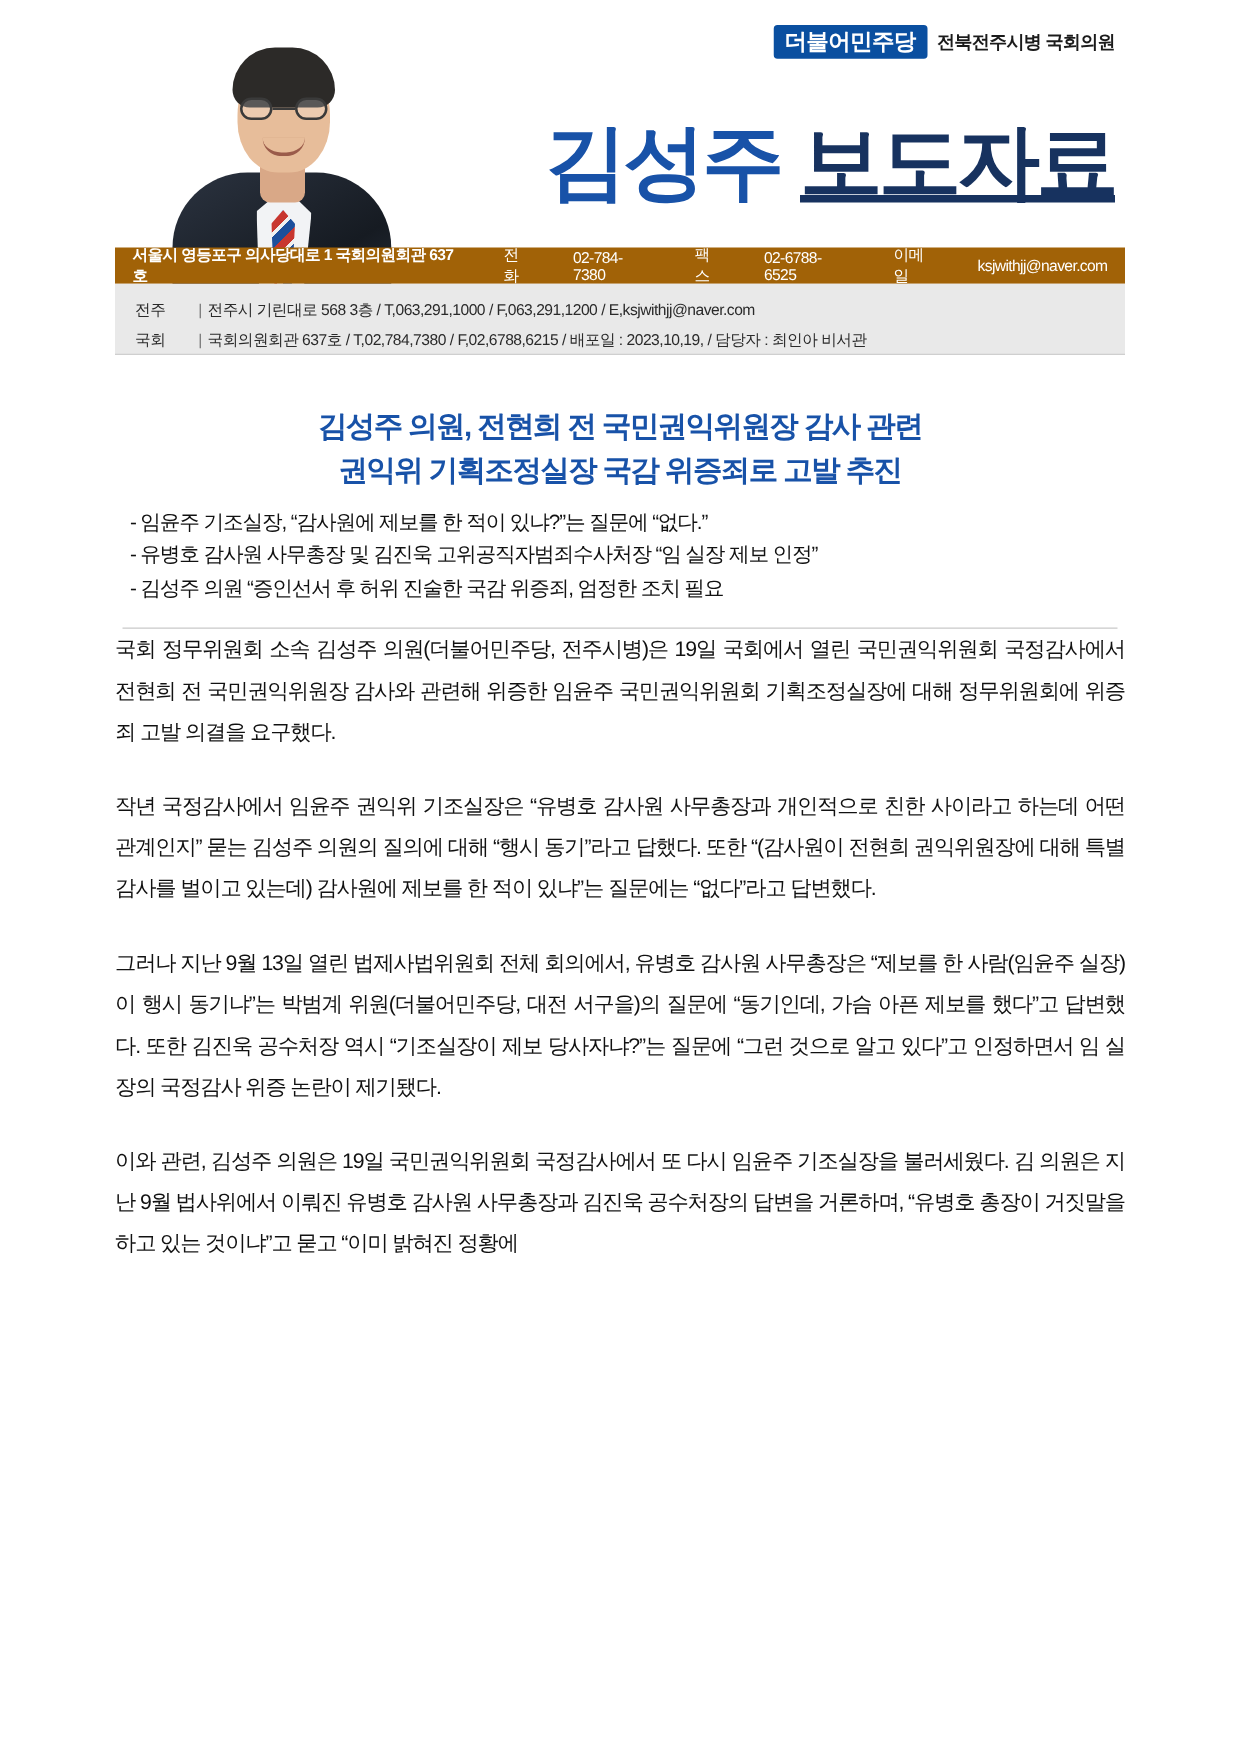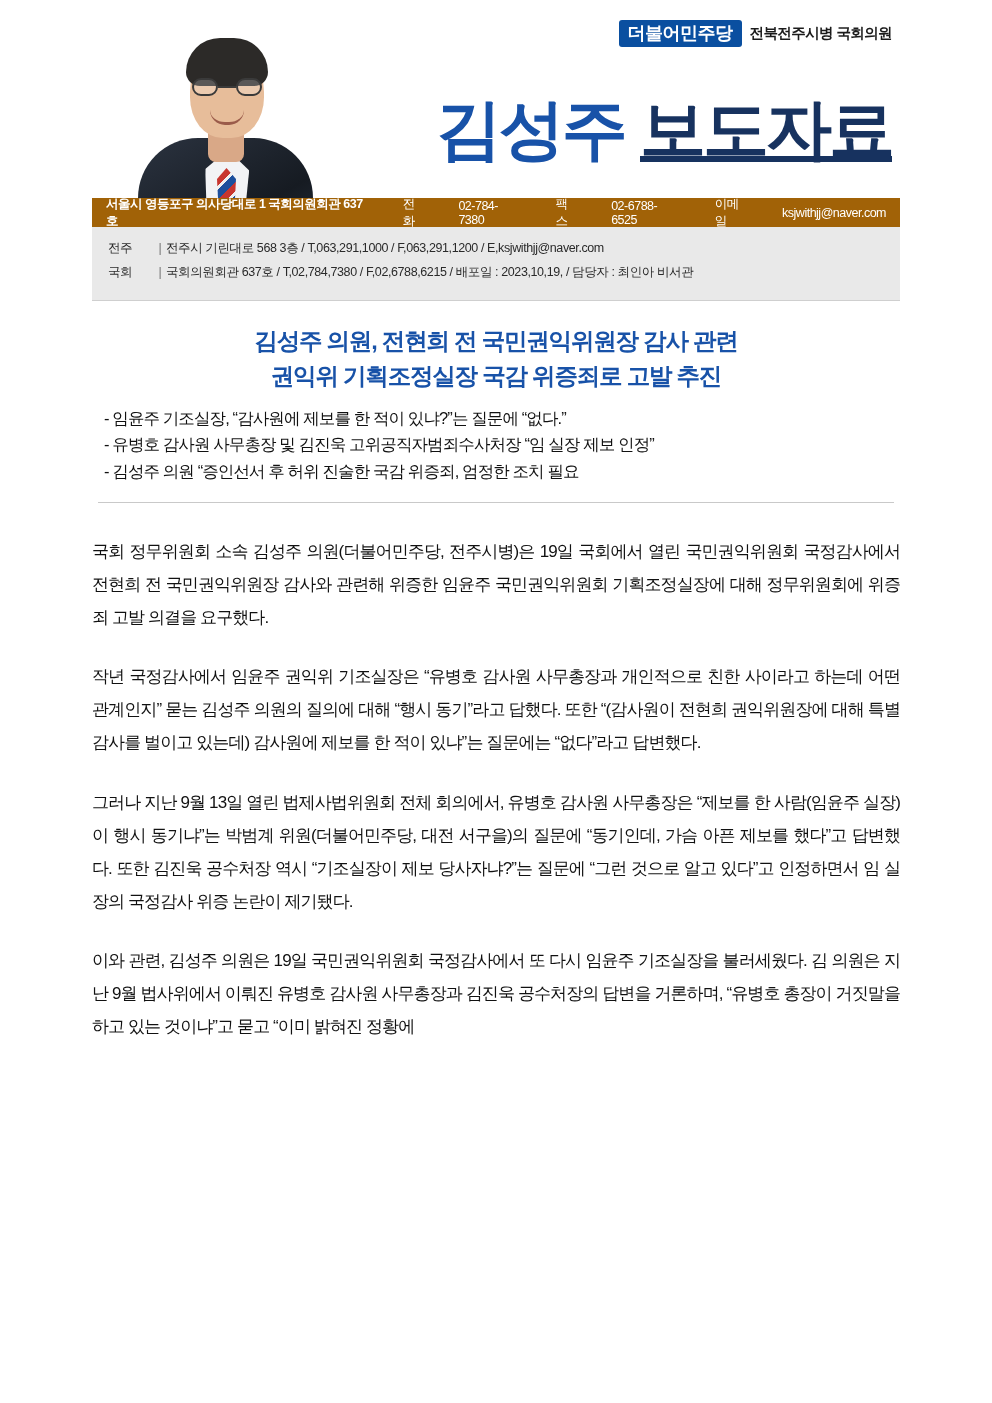--- a/index.html
+++ b/index.html
@@ -207,21 +207,21 @@
   }
   .contact-bar .addr { font-weight: bold; }
   .contact-bar .lbl { font-weight: normal; margin-left: 19px; }
   .contact-bar .val { font-weight: normal; padding-left: 18px; }
 
   .office-box {
     position: absolute;
     left: 0;
     right: 0;
     top: 227px;
-    height: 74px;
+    height: 57px;
     background: #e9e9e9;
     border-bottom: 1px solid #cfcfcf;
     box-sizing: border-box;
     padding: 9px 16px;
     font-size: 12.5px;
     color: #2a2a2a;
     letter-spacing: -0.4px;
   }
   .office-line {
     display: flex;
@@ -259,21 +259,20 @@
   }
   .bullets .b { white-space: nowrap; }
 
   .rule {
     margin: 17px 6px 0 6px;
     border-top: 1px solid #c9c9c9;
   }
 
   
   .body-copy {
-    margin-top: 32px;
     font-size: 17px;
     line-height: 1.95;
     letter-spacing: -0.9px;
     color: #111;
     text-align: justify;
   }
   .body-copy p { margin: 0 0 26px 0; }
   .body-copy p:last-child { margin-bottom: 0; }
 </style>
 </head>

